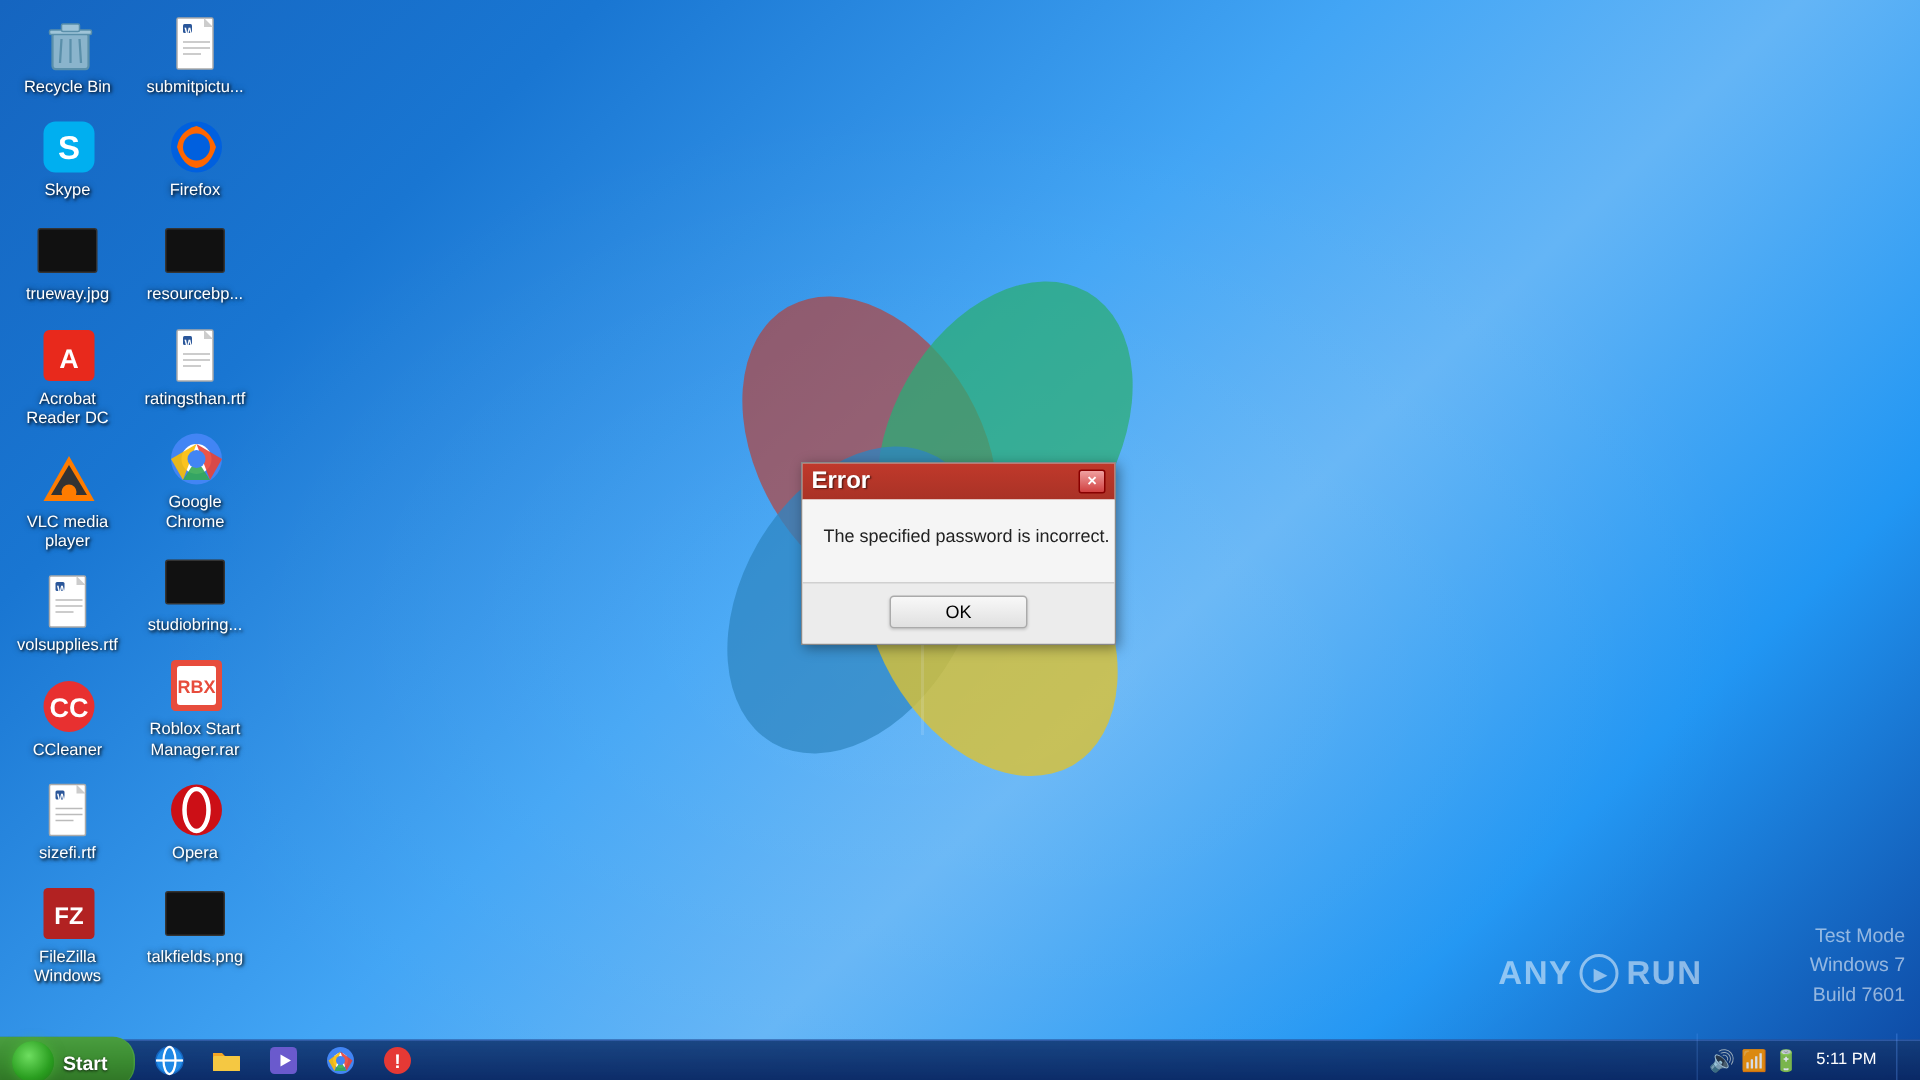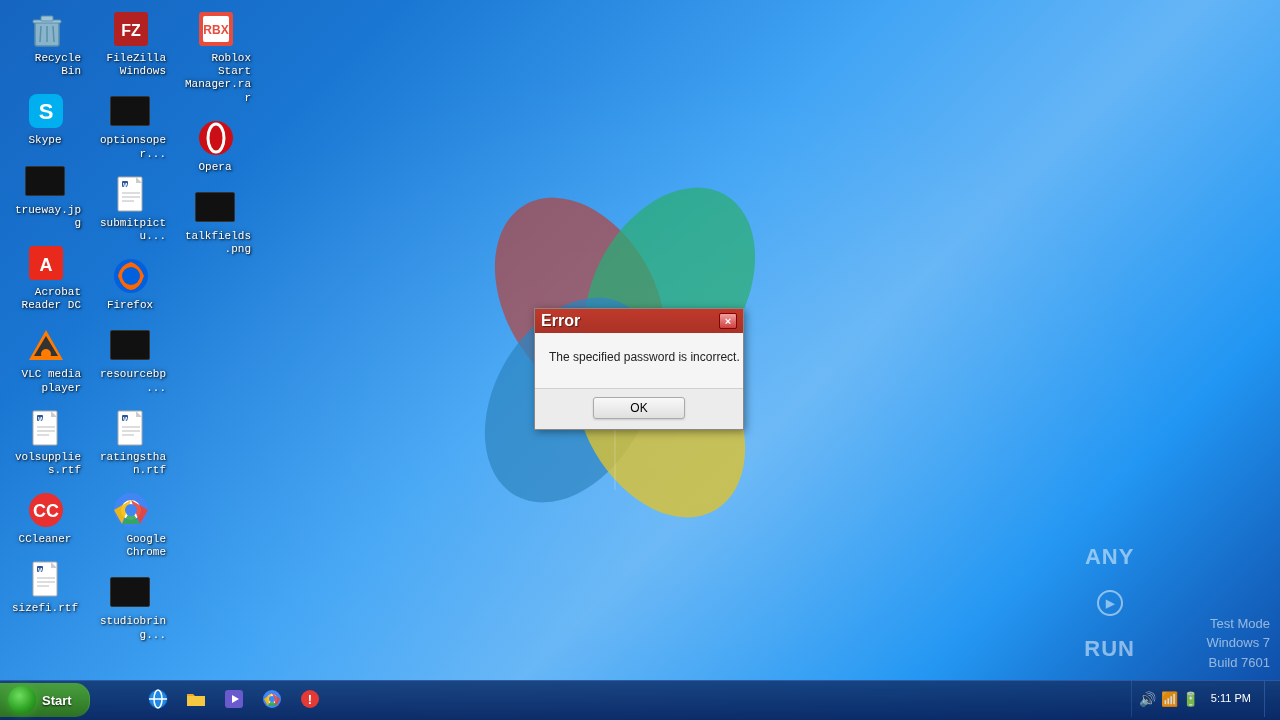--- a/index.html
+++ b/index.html
@@ -68,41 +68,39 @@
       display: flex;
       align-items: center;
       justify-content: flex-end;
       margin-bottom: 3px;
       font-size: 28px;
     }
 
     .icon-label {
       color: white;
       font-size: 11px;
-      text-align: right;
+      text-align: center;
       text-shadow: 1px 1px 2px rgba(0,0,0,0.8), 0 0 4px rgba(0,0,0,0.6);
       line-height: 1.2;
       word-break: break-word;
-      font-family: Liberation Mono, monospace;
     }
 
     
     .taskbar {
       position: absolute;
       bottom: 0;
       left: 0;
       right: 0;
-      height: 40px;
+      height: 27px;
       background: linear-gradient(to bottom, rgba(20,60,120,0.92) 0%, rgba(10,40,100,0.97) 100%);
       backdrop-filter: blur(10px);
       border-top: 1px solid rgba(100,160,255,0.4);
       display: flex;
-      align-items: flex-start;
+      align-items: center;
       z-index: 100;
-      gap: 45px;
     }
 
     .start-button {
       display: flex;
       align-items: center;
       padding: 0 12px 0 8px;
       background: linear-gradient(to bottom, #4a9e3f 0%, #3a8a30 50%, #2d7023 100%);
       border-right: 1px solid rgba(100,200,100,0.3);
       cursor: pointer;
       min-width: 90px;
@@ -201,22 +199,21 @@
       position: absolute;
       bottom: 58px;
       right: 145px;
       color: rgba(255,255,255,0.5);
       font-size: 22px;
       font-weight: bold;
       letter-spacing: 1px;
       pointer-events: none;
       display: flex;
       align-items: center;
-      gap: 20px;
-      flex-direction: column;
+      gap: 5px;
     }
 
     .anyrun-play {
       width: 26px;
       height: 26px;
       border: 2px solid rgba(255,255,255,0.5);
       border-radius: 50%;
       display: flex;
       align-items: center;
       justify-content: center;
@@ -427,26 +424,20 @@
     <div class="desktop-icon">
       <div class="icon-img">
         <svg width="38" height="38" viewBox="0 0 38 38" xmlns="http://www.w3.org/2000/svg">
           <rect x="2" y="2" width="34" height="34" rx="3" fill="#b22222"></rect>
           <text x="19" y="26" text-anchor="middle" font-size="16" font-weight="bold" fill="white">FZ</text>
         </svg>
       </div>
       <span class="icon-label">FileZilla Windows</span>
     </div>
 
-    <div class="desktop-icon">
-      <div class="icon-img">
-        <div class="black-thumb"></div>
-      </div>
-      <span class="icon-label">optionsoper...</span>
-    </div>
 
     <div class="desktop-icon">
       <div class="icon-img">
         <svg width="36" height="38" viewBox="0 0 36 38" xmlns="http://www.w3.org/2000/svg">
           <rect x="4" y="2" width="24" height="34" rx="1" fill="white" stroke="#aaa" stroke-width="1"></rect>
           <polygon points="22,2 28,8 22,8" fill="#ccc"></polygon>
           <rect x="8" y="6" width="6" height="6" rx="1" fill="#2b579a"></rect>
           <text x="9" y="13" font-size="7" font-weight="bold" fill="white">W</text>
           <line x1="8" y1="18" x2="26" y2="18" stroke="#bbb" stroke-width="1"></line>
           <line x1="8" y1="22" x2="26" y2="22" stroke="#bbb" stroke-width="1"></line>

